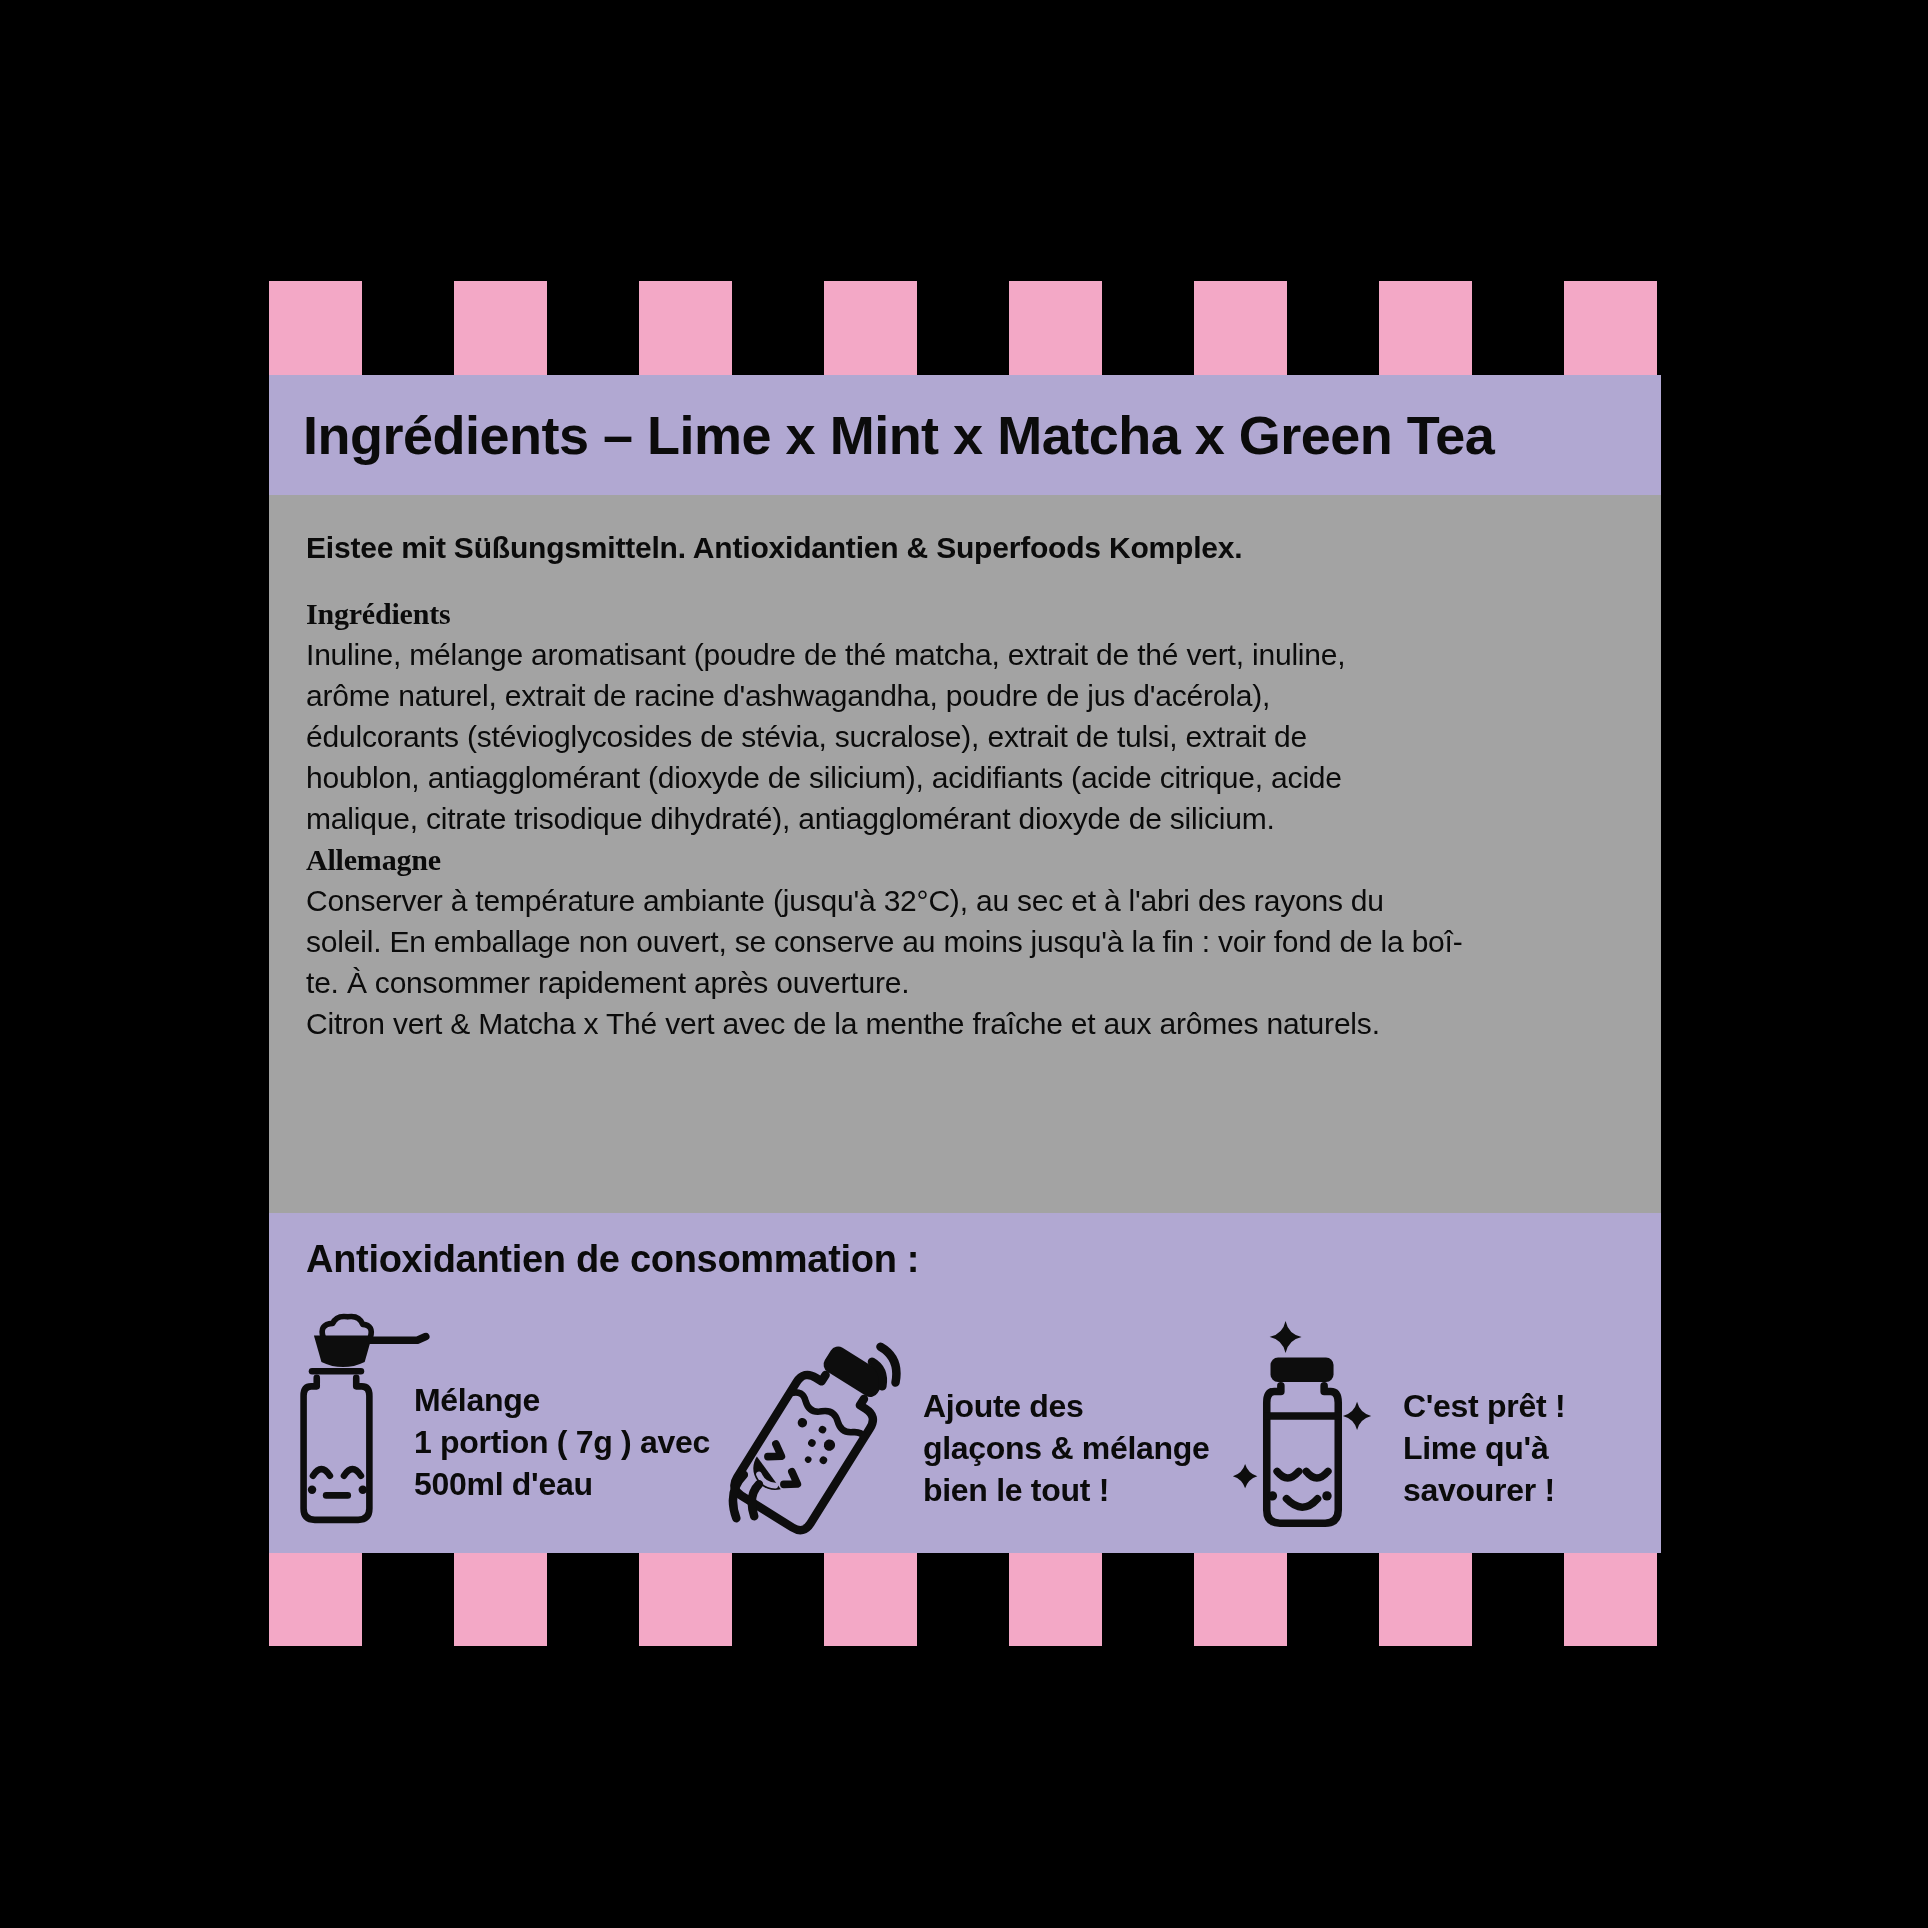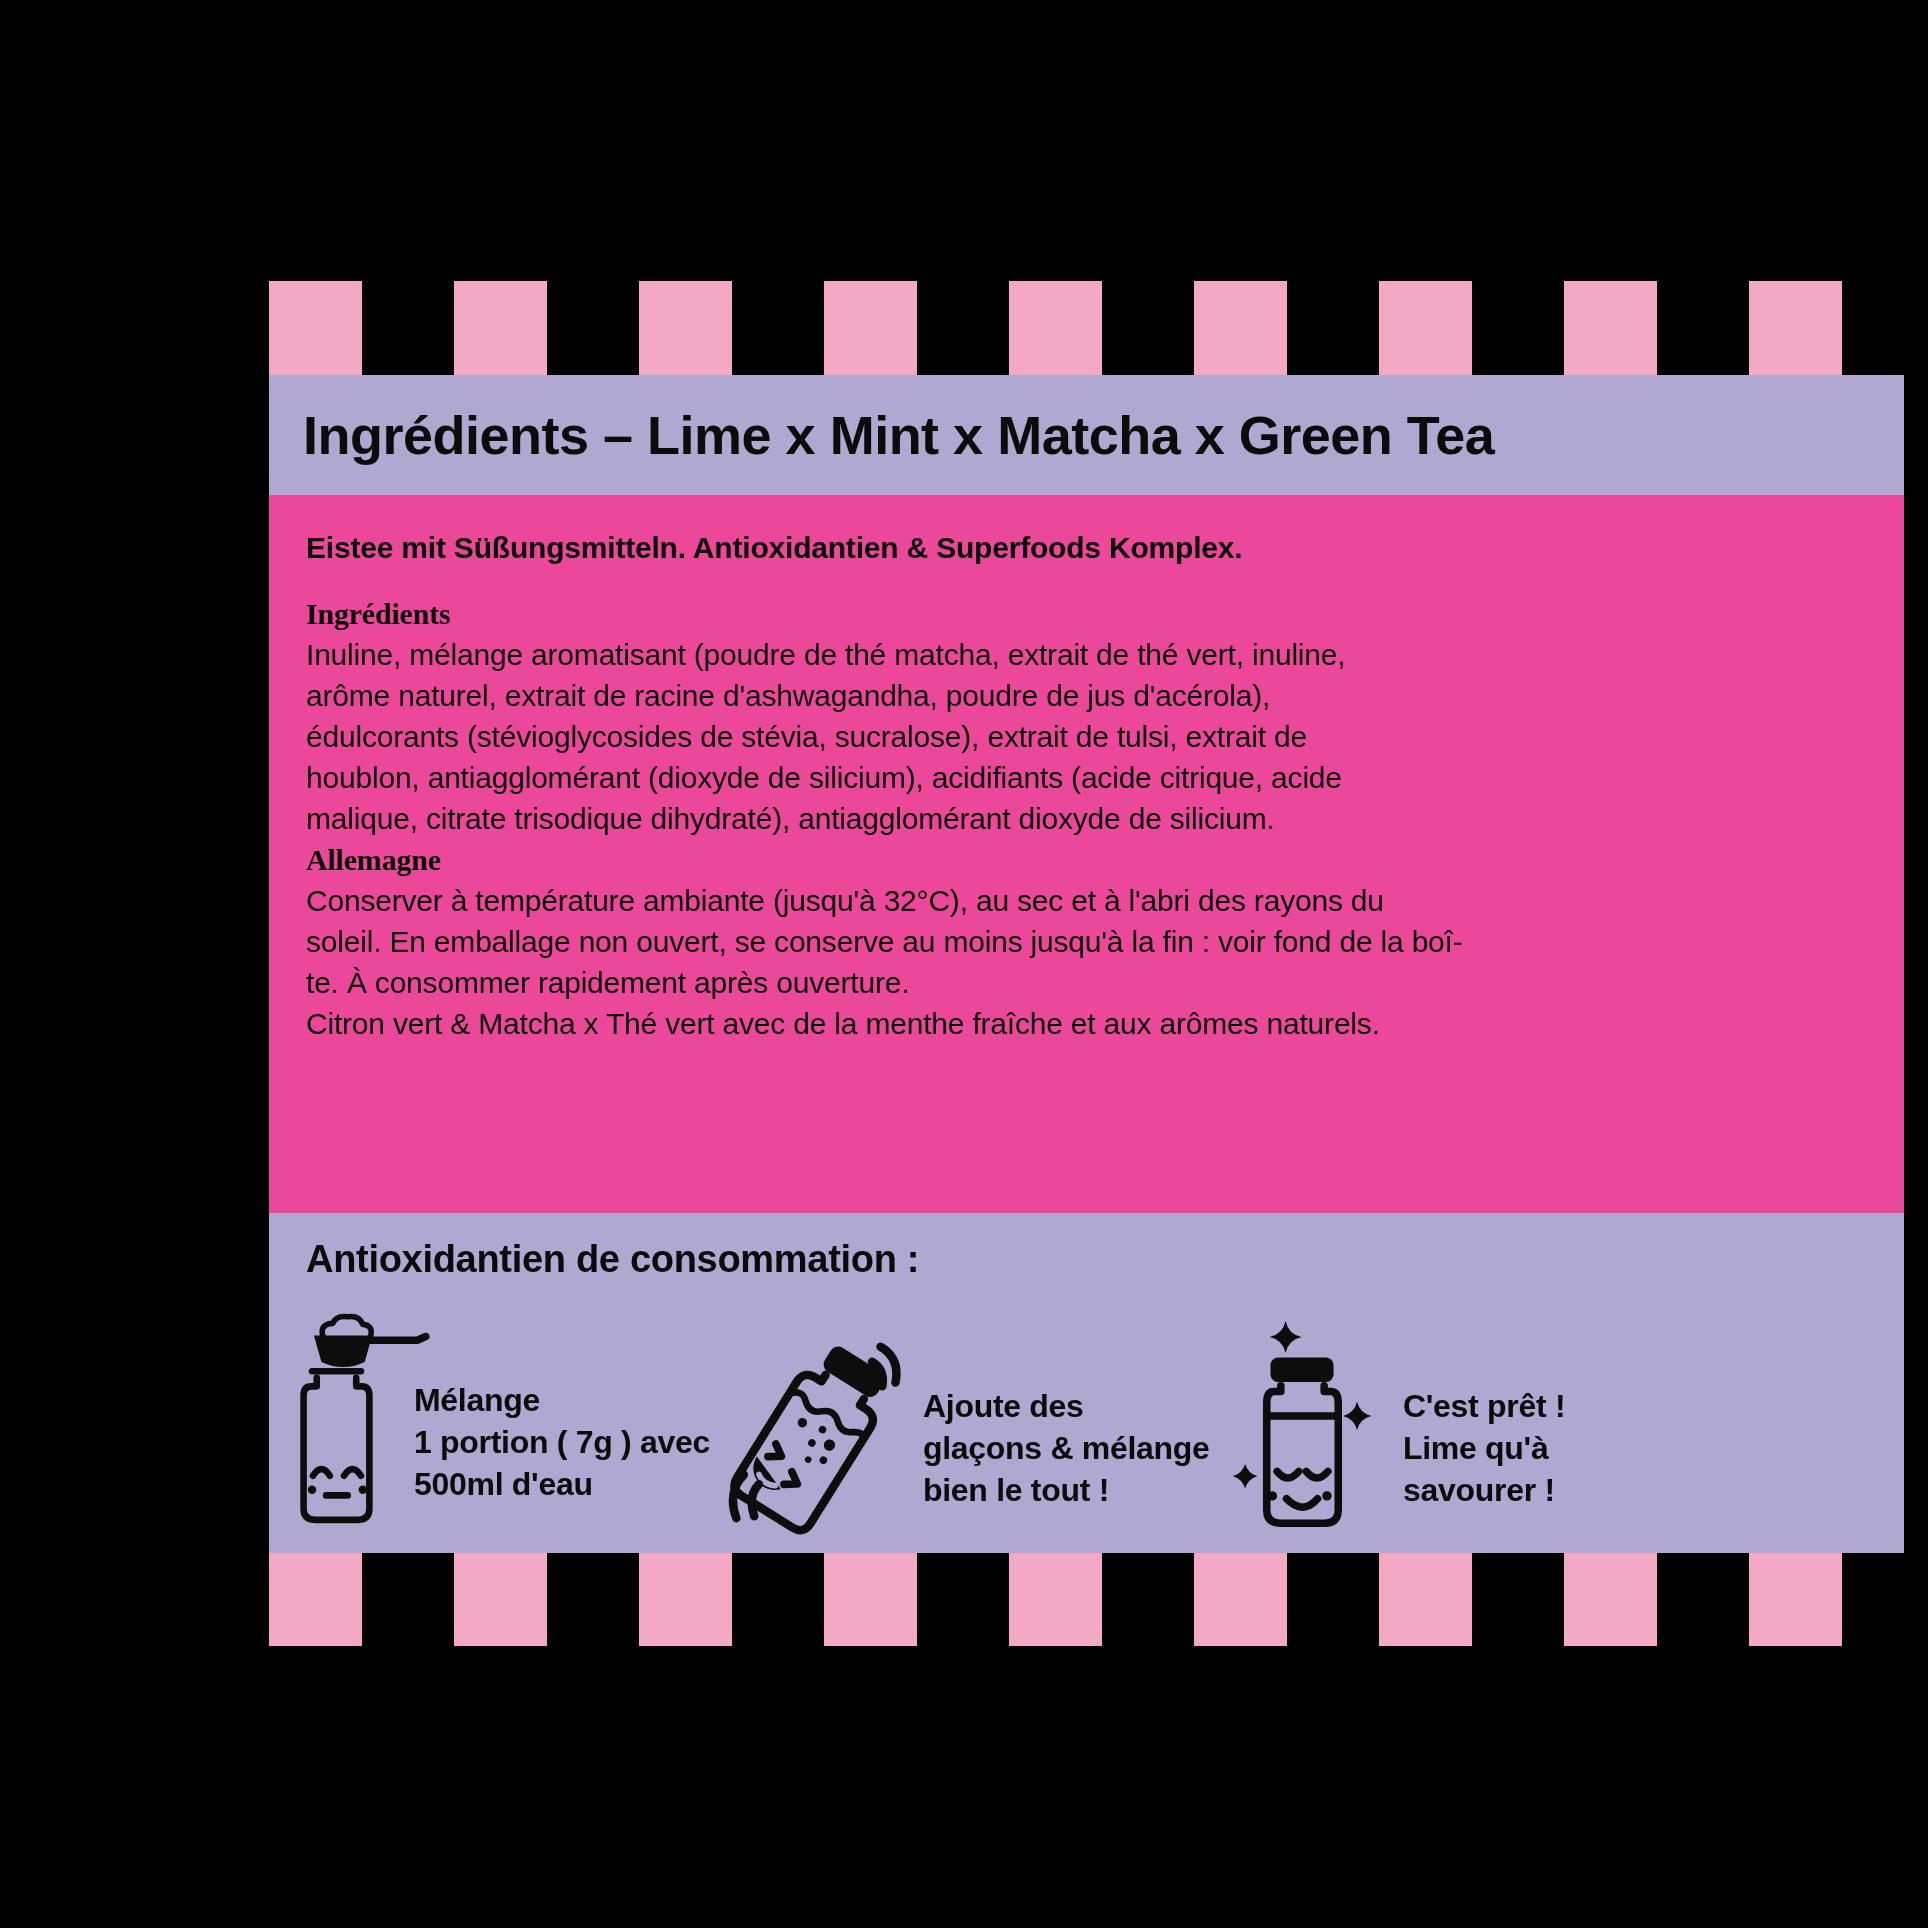--- a/index.html
+++ b/index.html
@@ -2,29 +2,29 @@
 <html style="font-size:15px"><head>
 <meta charset="utf-8">
 <style>
   html,body{margin:0;padding:0;}
   body{
     width:1928px;height:1928px;position:relative;overflow:hidden;
     background:#000000;
     font-family:"Liberation Sans",sans-serif;
     color:#0b0b0b;
   }
-  .label{position:absolute;left:269px;top:281px;width:1635px;height:1365px;}
+  .label{position:absolute;left:269px;top:281px;width:1392px;height:1365px;}
   .stripes{position:absolute;left:0;width:100%;
     background:repeating-linear-gradient(to right,#F3A8C6 0 93px,#000000 93px 185px);}
   .stripes.top{top:0;height:94px;}
   .stripes.bottom{top:1272px;height:93px;}
   .band{position:absolute;left:0;width:100%;box-sizing:border-box;}
   .band.header{top:94px;height:120px;background:#B1A8D2;display:flex;align-items:center;padding:0 19px 0 34px;}
   .band.header h1{margin:0;font-size:54px;font-weight:800;letter-spacing:-0.5px;white-space:nowrap;}
-  .band.yellow{top:214px;height:718px;background:#ec4899;padding:32px 19px 0 37px;overflow:hidden;}
+  .band.yellow{top:214px;height:718px;background:#a3a3a3;padding:32px 19px 0 37px;overflow:hidden;}
   .band.yellow p,.band.yellow h3{margin:0;font-size:30px;line-height:41px;letter-spacing:-0.2px;}
   .band.yellow h3{font-weight:700;font-family:Liberation Serif, serif;}
   .intro{font-weight:700;margin-bottom:24.5px !important;}
   .body-text{white-space:pre-line;}
   .pack{margin-top:41px !important;white-space:pre-line;}
   .band.rec{top:932px;height:340px;background:#B1A8D2;}
   .rec-heading{position:absolute;left:37px;top:24.5px;margin:0;font-size:38px;font-weight:700;letter-spacing:-0.3px;white-space:nowrap;}
   .step-text{position:absolute;margin:4px;font-weight:700;font-size:32px;line-height:42px;white-space:pre-line;letter-spacing:-0.3px;}
   #step-text-1{left:141px;top:162px;}
   #step-text-2{left:650px;top:168px;}

